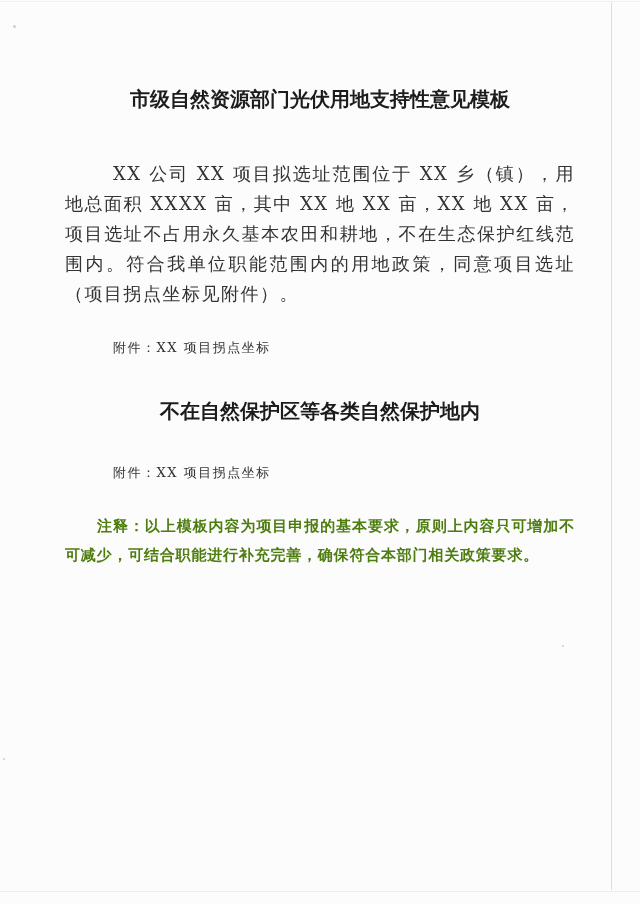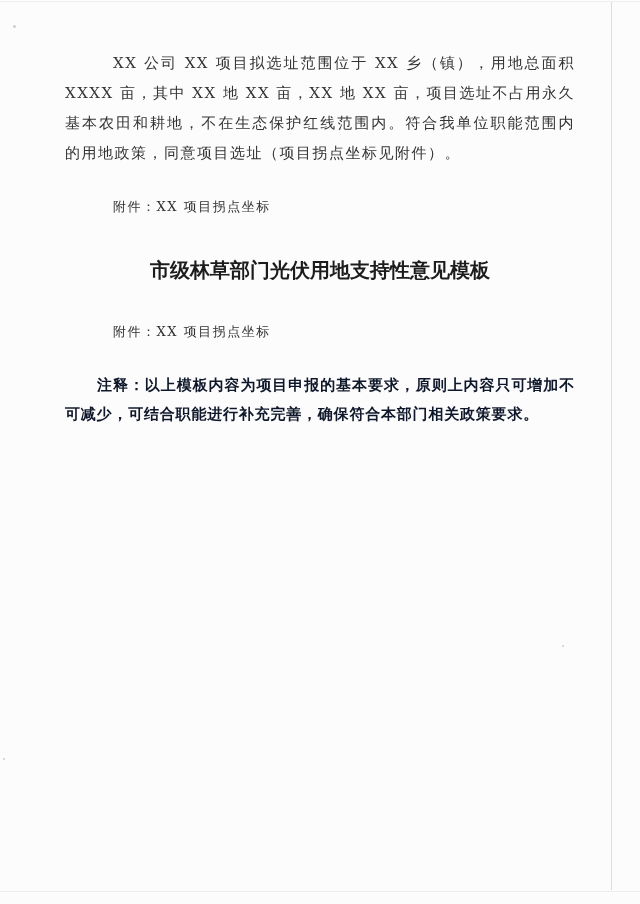--- a/index.html
+++ b/index.html
@@ -66,21 +66,21 @@
     font-weight: bold;
     color: #1c1c1c;
     text-align: center;
     letter-spacing: 0px;
   }
   .doc-title.t1 { padding-top: 87px; }
   .doc-title.t2 { margin-top: 36px; }
 
   .body-para {
     margin: 0;
-    font-size: 15px;
+    font-size: 18px;
     line-height: 30px;
     letter-spacing: 1.5px;
     text-align: justify;
     text-indent: 48px;
     color: #333333;
   }
   .body-para.p1 { margin-top: 48px; }
   .body-para.p2 { margin-top: 38px; }
 
   .attachment {
@@ -96,43 +96,44 @@
 
   .note {
     margin: 0;
     margin-top: 24px;
     font-size: 15px;
     line-height: 29px;
     letter-spacing: 0.8px;
     font-weight: bold;
     text-align: justify;
     text-indent: 32px;
-    color: #0f172a;
+    color: #4d7c0f;
   }
 </style>
 </head>
 <body>
 
 <div class="page">
 
   <div class="scan-edge-v"></div>
   <div class="scan-edge-top"></div>
   <div class="scan-edge-bottom"></div>
   <div class="speck s1"></div>
   <div class="speck s2"></div>
   <div class="speck s3"></div>
 
   <div class="content">
 
+    <h1 class="doc-title t1">市级自然资源部门光伏用地支持性意见模板</h1>
 
     <p class="body-para p1">XX 公司 XX 项目拟选址范围位于 XX 乡（镇），用地总面积 XXXX 亩，其中 XX 地 XX 亩，XX 地 XX 亩，项目选址不占用永久基本农田和耕地，不在生态保护红线范围内。符合我单位职能范围内的用地政策，同意项目选址（项目拐点坐标见附件）。</p>
 
     <p class="attachment a1">附件：XX 项目拐点坐标</p>
 
-    <h1 class="doc-title t2">市级林草部门光伏用地支持性意见模板</h1>
+    <h1 class="doc-title t2">不在自然保护区等各类自然保护地内</h1>
 
 
     <p class="attachment a2">附件：XX 项目拐点坐标</p>
 
     <p class="note">注释：以上模板内容为项目申报的基本要求，原则上内容只可增加不可减少，可结合职能进行补充完善，确保符合本部门相关政策要求。</p>
 
   </div>
 </div>
 
 </body></html>

